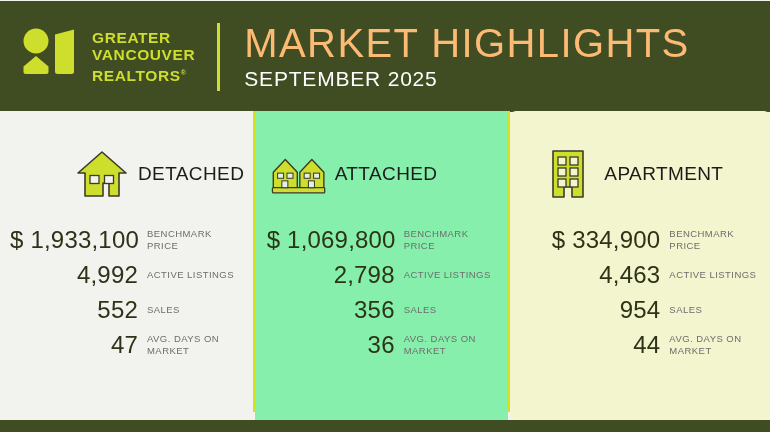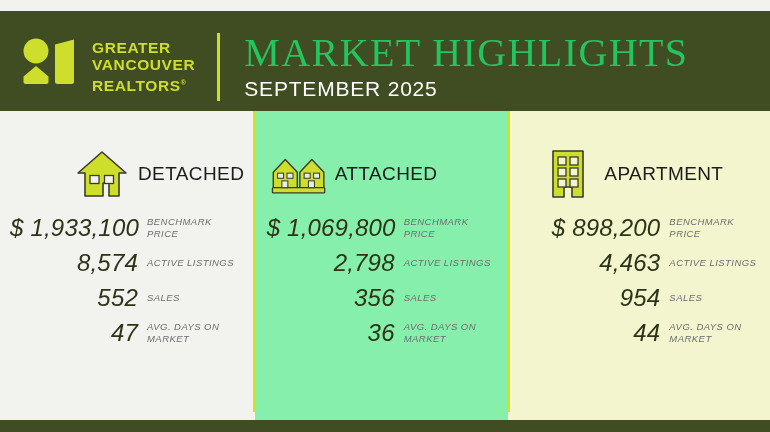--- a/index.html
+++ b/index.html
@@ -14,21 +14,21 @@
     position: relative;
     width: 770px;
     height: 432px;
     overflow: hidden;
     background: #f2f2ef;
   }
 
   
   .header {
     position: absolute;
-    left: 0; top: 11px;
+    left: 0; top: 1px;
     width: 770px;
     height: 111px;
     background: #404d23;
     display: flex;
     align-items: center;
     box-sizing: border-box;
     padding-left: 20px;
   }
   .logo-block {
     display: flex;
@@ -61,22 +61,22 @@
     margin-right: 24px;
     flex: 0 0 auto;
   }
   .title-block {
     display: flex;
     flex-direction: column;
     justify-content: center;
     flex: 1 1 auto;
   }
   .title-main {
-    font-family: Liberation Serif, serif;
-    color: #22c55e;
+    font-family: Liberation Sans, sans-serif;
+    color: #fdba74;
     font-size: 40px;
     line-height: 42px;
     letter-spacing: 1.4px;
   }
   .title-sub {
     color: #ffffff;
     font-size: 21px;
     line-height: 26px;
     letter-spacing: 0.8px;
     margin-top: 2px;
@@ -92,21 +92,21 @@
     display: flex;
   }
   .col {
     position: relative;
     box-sizing: border-box;
     height: 309px;
     padding-top: 31px;
   }
   .col-0 { width: 254px; background: #f2f2ef; }
   .col-1 { width: 255px; background: #86efac; }
-  .col-2 { width: 261px; background: #f2f5cd; }
+  .col-2 { width: 261px; background: #f2f5cd; border-radius: 6px; }
   .col-divider {
     width: 2px;
     height: 301px;
     background: #d5e01f;
     flex: 0 0 auto;
   }
 
   .type-head {
     display: flex;
     align-items: center;
@@ -125,23 +125,22 @@
     color: #1c1c1c;
     letter-spacing: 0.4px;
     margin-left: 6px;
     white-space: nowrap;
   }
   .col-0 .type-head { padding-left: 36px; margin-left: 36px; }
   .col-1 .type-head { padding-left: 14px; }
   .col-2 .type-head { padding-left: 28px; }
 
   .stats {
-    margin-top: 4px;
+    margin-top: 16px;
     box-sizing: border-box;
-    font-style: italic;
   }
   .col-0 .stats { padding-left: 10px; padding-right: 8px; }
   .col-1 .stats { padding-left: 12px; padding-right: 8px; }
   .col-2 .stats { padding-left: 22px; padding-right: 10px; }
 
   .stat-row {
     display: flex;
     align-items: center;
     height: 35px;
   }
@@ -217,21 +216,21 @@
           </svg>
         </div>
         <div class="type-label">DETACHED</div>
       </div>
       <div class="stats">
         <div class="stat-row">
           <div class="stat-value">$ 1,933,100</div>
           <div class="stat-label">BENCHMARK PRICE</div>
         </div>
         <div class="stat-row">
-          <div class="stat-value">8,574</div>
+          <div class="stat-value">4,992</div>
           <div class="stat-label">ACTIVE LISTINGS</div>
         </div>
         <div class="stat-row">
           <div class="stat-value">552</div>
           <div class="stat-label">SALES</div>
         </div>
         <div class="stat-row">
           <div class="stat-value">47</div>
           <div class="stat-label">AVG. DAYS ON MARKET</div>
         </div>
@@ -289,21 +288,21 @@
             <rect x="14" y="21" width="8" height="8" fill="#f2f5cd" stroke="#3b3b28" stroke-width="1.3"></rect>
             <rect x="26" y="21" width="8" height="8" fill="#f2f5cd" stroke="#3b3b28" stroke-width="1.3"></rect>
             <rect x="14" y="32" width="8" height="8" fill="#f2f5cd" stroke="#3b3b28" stroke-width="1.3"></rect>
             <rect x="26" y="32" width="8" height="8" fill="#f2f5cd" stroke="#3b3b28" stroke-width="1.3"></rect>
           </svg>
         </div>
         <div class="type-label">APARTMENT</div>
       </div>
       <div class="stats">
         <div class="stat-row">
-          <div class="stat-value">$ 898,200</div>
+          <div class="stat-value">$ 334,900</div>
           <div class="stat-label">BENCHMARK PRICE</div>
         </div>
         <div class="stat-row">
           <div class="stat-value">4,463</div>
           <div class="stat-label">ACTIVE LISTINGS</div>
         </div>
         <div class="stat-row">
           <div class="stat-value">954</div>
           <div class="stat-label">SALES</div>
         </div>

